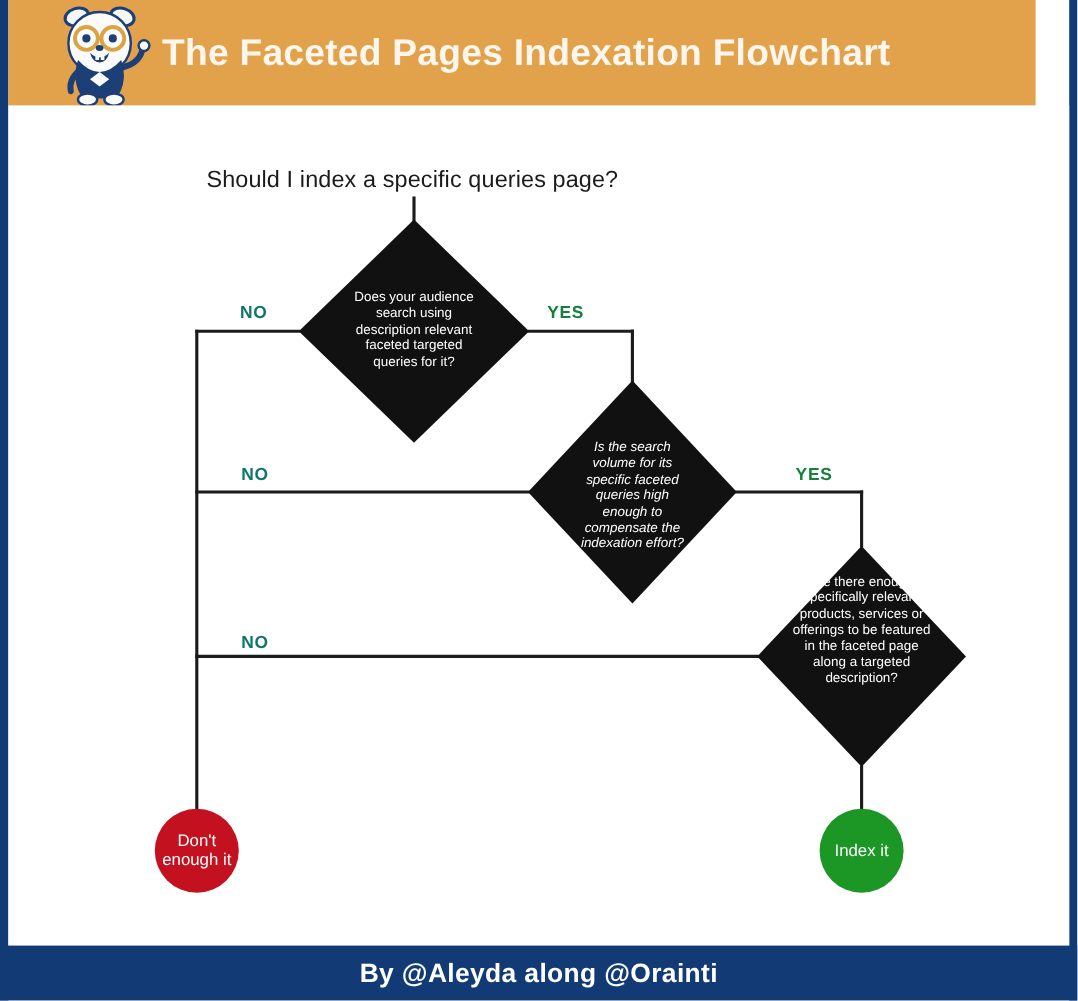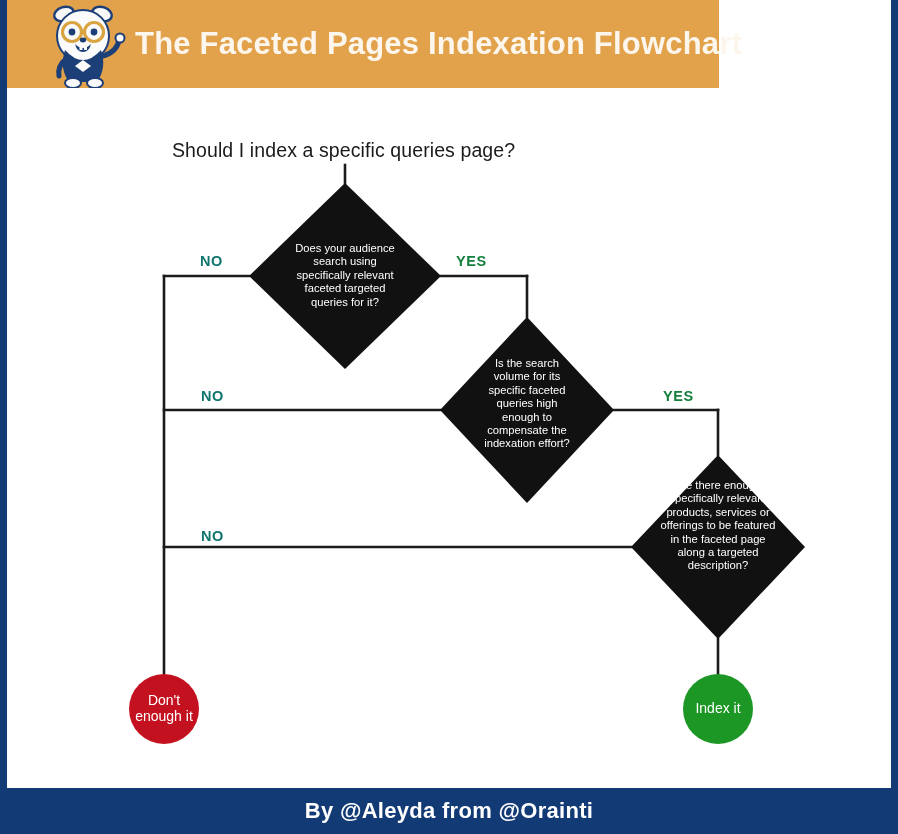--- a/index.html
+++ b/index.html
@@ -20,21 +20,21 @@
     position: absolute;
     background: #123b75;
   }
   .frame-left  { left: 0;   top: 0; width: 7px;  height: 834px; }
   .frame-right { right: 0;  top: 0; width: 7px;  height: 834px; }
 
   
   .header {
     position: absolute;
     left: 7px; top: 0;
-    width: 712px; height: 88px;
+    width: 856px; height: 88px;
     background: #e0a council;
   }
   .header {
     background: #e2a24c;
     display: flex;
     align-items: center;
   }
   .header-title {
     color: #fdf6ec;
     font-size: 31px;
@@ -203,39 +203,39 @@
   <div class="branch-label label-no" style="left:200px; top:253px;">NO</div>
   <div class="branch-label label-yes" style="left:456px; top:253px;">YES</div>
 
   <div class="branch-label label-no" style="left:201px; top:388px;">NO</div>
   <div class="branch-label label-yes" style="left:663px; top:388px;">YES</div>
 
   <div class="branch-label label-no" style="left:201px; top:528px;">NO</div>
 
   <div class="diamond-text" style="left:269px; top:242px; width:152px;">Does your audience
 search using
-specifically relevant
+description relevant
 faceted targeted
 queries for it?</div>
-  <div class="diamond-text" style="left:456px; top:357px; width:142px;">Is the search
+  <div class="diamond-text" style="left:456px; top:367px; width:142px;font-style:italic;">Is the search
 volume for its
 specific faceted
 queries high
 enough to
 compensate the
 indexation effort?</div>
   <div class="diamond-text" style="left:637px; top:479px; width:162px;">Are there enough
 specifically relevant
 products, services or
 offerings to be featured
 in the faceted page
 along a targeted
 description?</div>
 
   <div class="circle-text" style="left:124px; top:692px; width:80px;">Don't
 enough it</div>
   <div class="circle-text" style="left:678px; top:700px; width:80px;">Index it</div>
 
   <div class="footer">
-    <span class="footer-text">By @Aleyda from @Orainti</span>
+    <span class="footer-text">By @Aleyda along @Orainti</span>
   </div>
 
 </div>
 
 </body></html>

